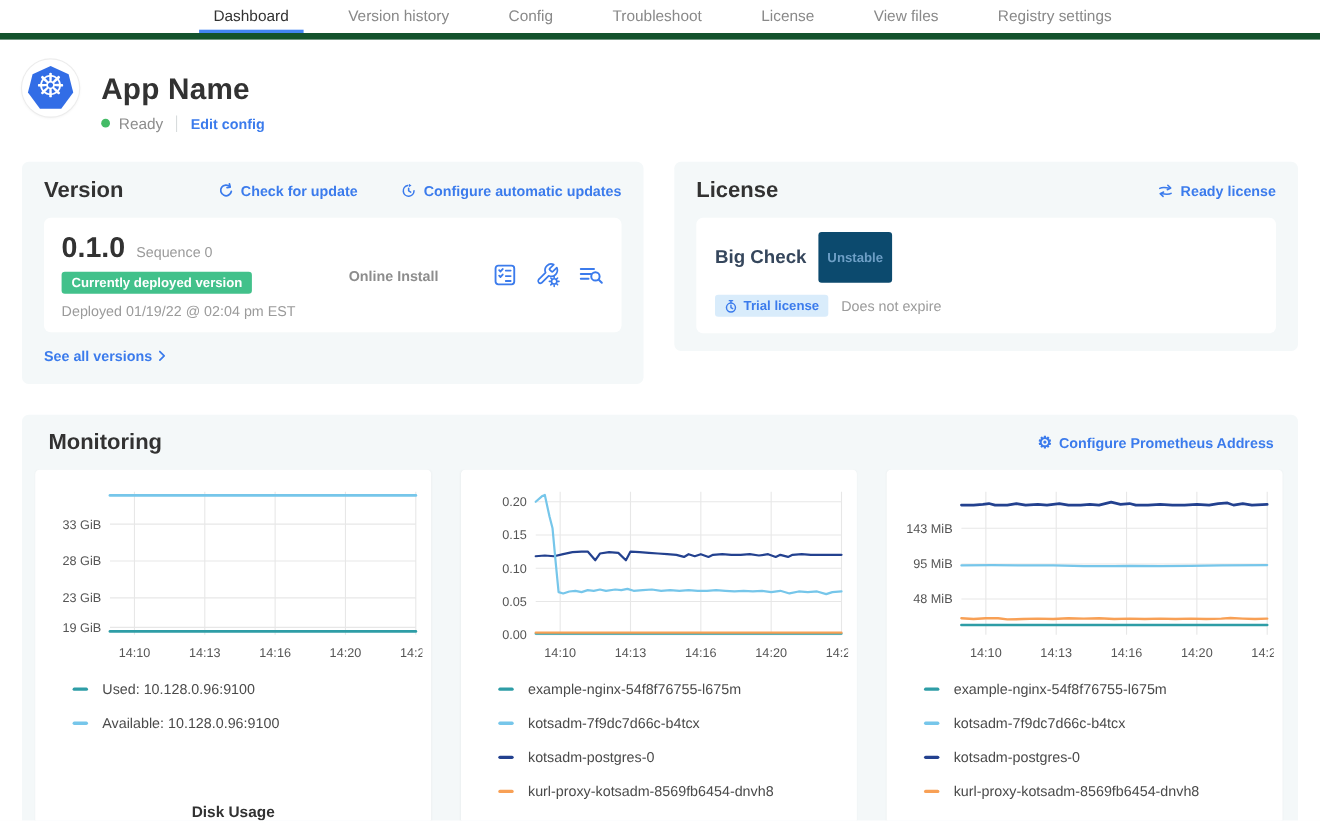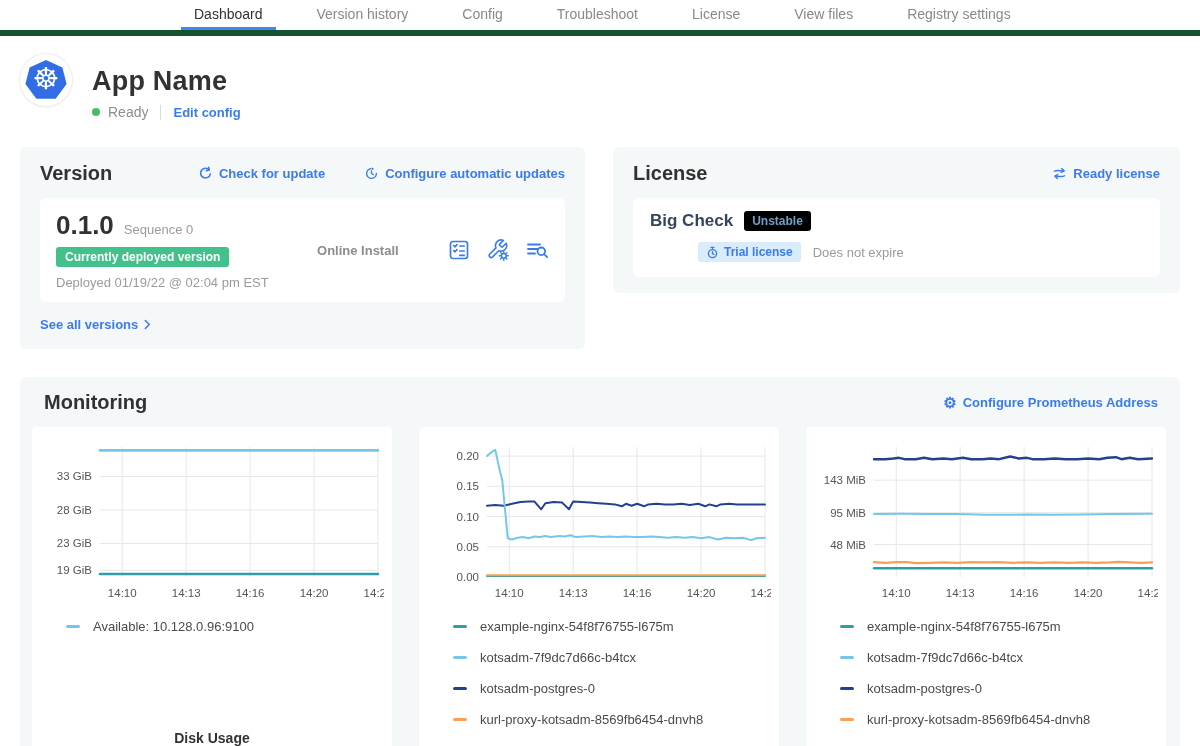--- a/index.html
+++ b/index.html
@@ -43,23 +43,23 @@
   .ver-date { margin-top:8px; font-size:13px; color:#9b9b9b; }
   .ver-mid { flex:1; text-align:center; font-size:13px; font-weight:bold; color:#8d8d8d; }
   .ver-icons { display:flex; gap:15px; color:var(--accent); align-items:center; }
   .ver-icons .icobtn { cursor:pointer; display:flex; }
   .see-link { margin-top:13px; }
 
   .license-panel { width:567px; }
   .license-inner { padding:13px 17px 15px; }
   .lic-row1 { display:flex; align-items:center; gap:11px; }
   .lic-name { font-size:17px; font-weight:bold; color:#35465c; }
-  .badge-channel { background:#000000; color:#6e9fc6; font-size:12px; font-weight:bold; padding:3px 8px; border-radius:3px; }
+  .badge-channel { background:#0c4a6e; color:#6e9fc6; font-size:12px; font-weight:bold; padding:16px 8px; border-radius:3px; }
   .lic-row2 { display:flex; align-items:center; gap:12px; margin-top:11px; }
-  .badge-trial { background:#d9ecfb; color:var(--accent); font-size:12px; font-weight:bold; padding:3px 8px; border-radius:3px; display:inline-flex; align-items:center; gap:5px;margin-left:48px; }
+  .badge-trial { background:#d9ecfb; color:var(--accent); font-size:12px; font-weight:bold; padding:3px 8px; border-radius:3px; display:inline-flex; align-items:center; gap:5px; }
   .lic-expiry { font-size:13px; color:#9b9b9b; }
 
   
   .monitoring { margin-top:28px; background:var(--card-bg); border-radius:6px; padding:14px 12px 16px; }
   .mon-head { display:flex; align-items:center; justify-content:space-between; padding:0 10px 0 12px;text-align:center; }
   .gear-glyph { font-size:15px; line-height:1; }
   .charts-row { display:flex; gap:27px; margin-top:13px; }
   .chart-card { width:360px; height:341px; background:#fff; border-radius:4px; box-shadow:0 1px 2px rgba(0,0,0,.04); padding:10px 8px 16px; display:flex; flex-direction:column; overflow:hidden; }
   .chart-svg svg { display:block; font-family:"Liberation Sans", sans-serif; }
   .legend { margin-top:10px; padding-left:26px; }
@@ -229,20 +229,24 @@
               <text x="82.24000000000001" y="160" text-anchor="middle" font-size="11.5" fill="#555">14:10</text>
               <text x="146.18" y="160" text-anchor="middle" font-size="11.5" fill="#555">14:13</text>
               <text x="210.12" y="160" text-anchor="middle" font-size="11.5" fill="#555">14:16</text>
               <text x="274.06" y="160" text-anchor="middle" font-size="11.5" fill="#555">14:20</text>
               <text x="338" y="160" text-anchor="middle" font-size="11.5" fill="#555">14:23</text>
               <polyline points="60.0,13.4 338.0,13.4" fill="none" stroke="#76c6ea" stroke-width="2.6" stroke-linejoin="round" stroke-linecap="round"></polyline>
               <polyline points="60.0,137.0 338.0,137.0" fill="none" stroke="#2e9da6" stroke-width="2.6" stroke-linejoin="round" stroke-linecap="round"></polyline>
             </svg>
           </div>
         <div class="legend">
+            <div class="legend-item">
+              <span class="legend-dash" style="background: rgb(46, 157, 166);"></span>
+              <span>Used: 10.128.0.96:9100</span>
+            </div>
             <div class="legend-item">
               <span class="legend-dash" style="background: rgb(118, 198, 234);"></span>
               <span>Available: 10.128.0.96:9100</span>
             </div>
           </div>
         <div class="chart-title">Disk Usage</div>
       </div>
       <div class="chart-card">
         <div class="chart-svg">
             <svg viewBox="0 0 344 172" width="344" height="172">

